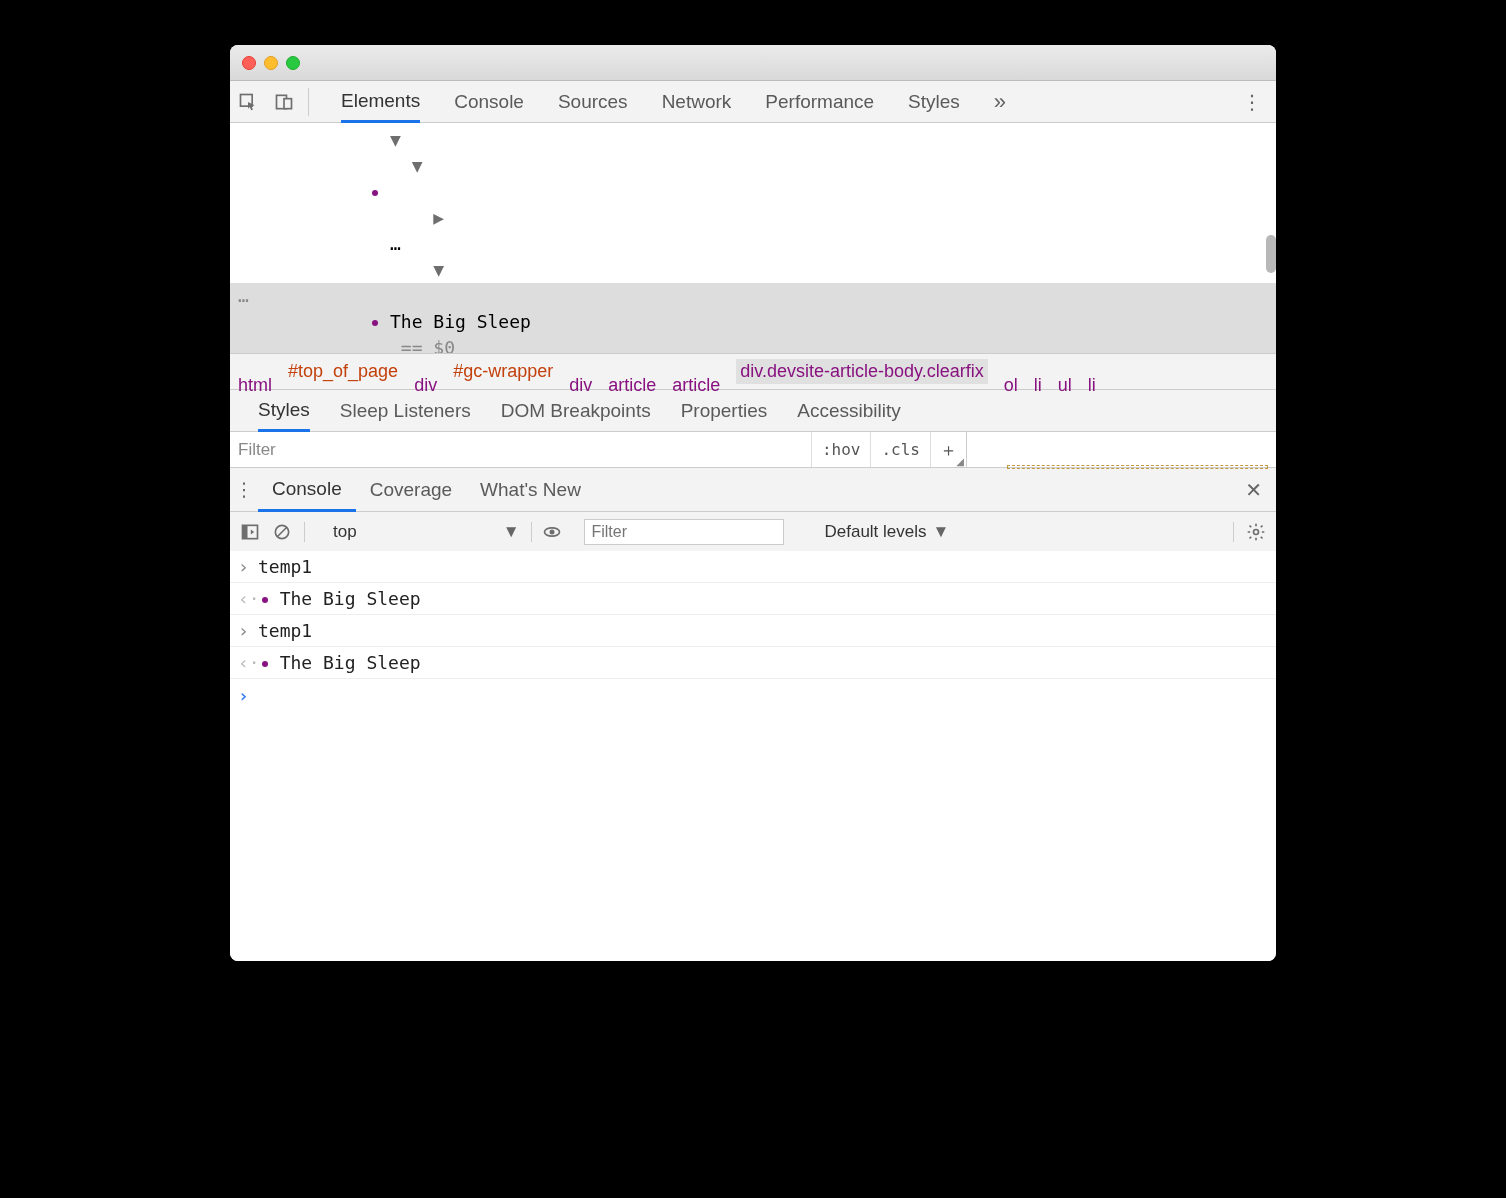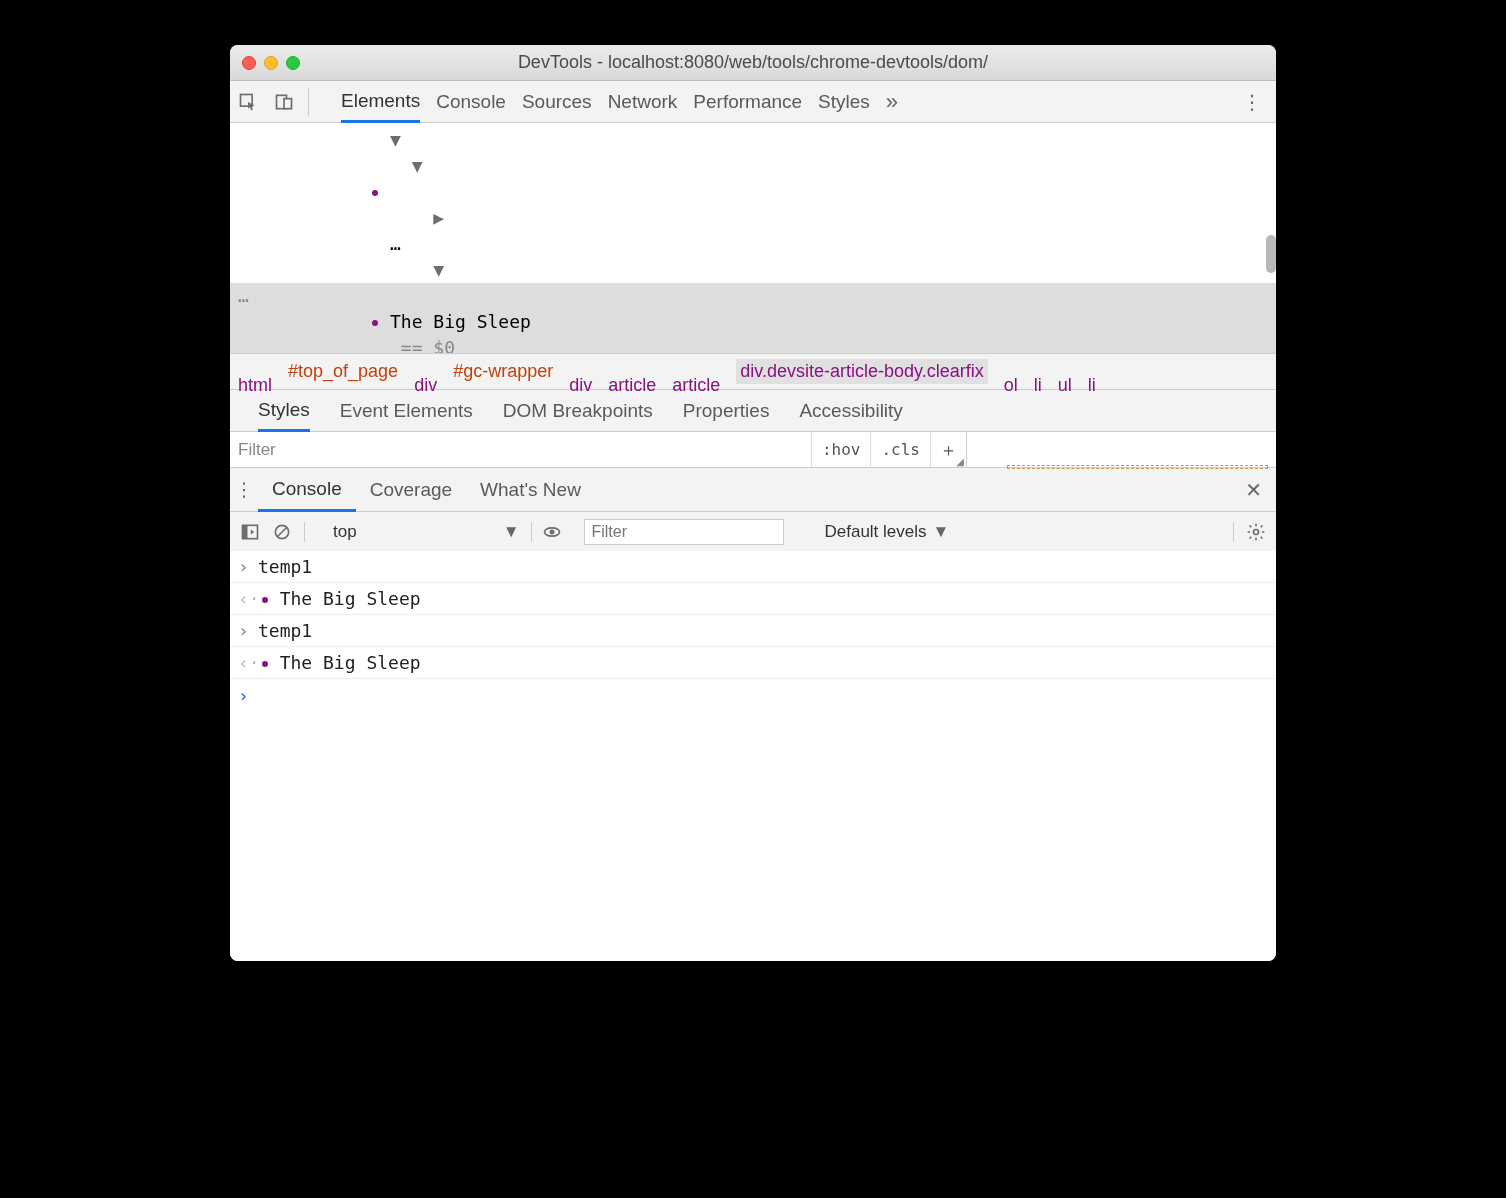--- a/index.html
+++ b/index.html
@@ -53,21 +53,21 @@
 }
 .toolbar .iconbtn {
   width: 36px; height: 42px;
   display: flex; align-items: center; justify-content: center;
   color: #6e6e6e;
 }
 .tabbar {
   display: flex;
   align-items: center;
   flex: 1;
-  gap: 16px;
+  gap: 34px;
   padding-left: 26px;
 }
 .tab {
   color: #5a5a5a;
   height: 42px;
   display: flex;
   align-items: center;
   font-size: 19px;
 }
 .tab.active {
@@ -208,21 +208,20 @@
 <body>
 
 <div class="window">
 
   <div class="titlebar">
     <div class="traffic">
       <div class="dot red"></div>
       <div class="dot yellow"></div>
       <div class="dot green"></div>
     </div>
-    <div class="title">DevTools - localhost:8080/web/tools/chrome-devtools/dom/</div>
   </div>
 
   <div class="toolbar">
     <div class="iconbtn">
       <svg class="iconsvg" viewBox="0 0 24 24">
           <rect x="3" y="3" width="14" height="14" fill="none" stroke="#6e6e6e" stroke-width="2"></rect>
           <path d="M12 12 L20 16 L16 17 L18 21 L16 22 L14 18 L12 20 Z" fill="#6e6e6e"></path>
         </svg>
     </div>
     <div class="iconbtn">
@@ -263,21 +262,21 @@
       <span class="crumb tg">article</span>
       <span class="crumb hl">div.devsite-article-body.clearfix</span>
       <span class="crumb tg">ol</span>
       <span class="crumb tg">li</span>
       <span class="crumb tg">ul</span>
       <span class="crumb tg">li</span>
     </div>
 
   <div class="subtabs">
     <div class="subtab active">Styles</div>
-    <div class="subtab">Event Elements</div>
+    <div class="subtab">Sleep Listeners</div>
     <div class="subtab">DOM Breakpoints</div>
     <div class="subtab">Properties</div>
     <div class="subtab">Accessibility</div>
   </div>
 
   <div class="filterbar">
     <input placeholder="Filter" style="">
     <div class="tg">:hov</div>
     <div class="tg">.cls</div>
     <div class="plus">＋<span style="position:absolute;right:2px;bottom:0;font-size:10px;color:#888">◢</span></div>

